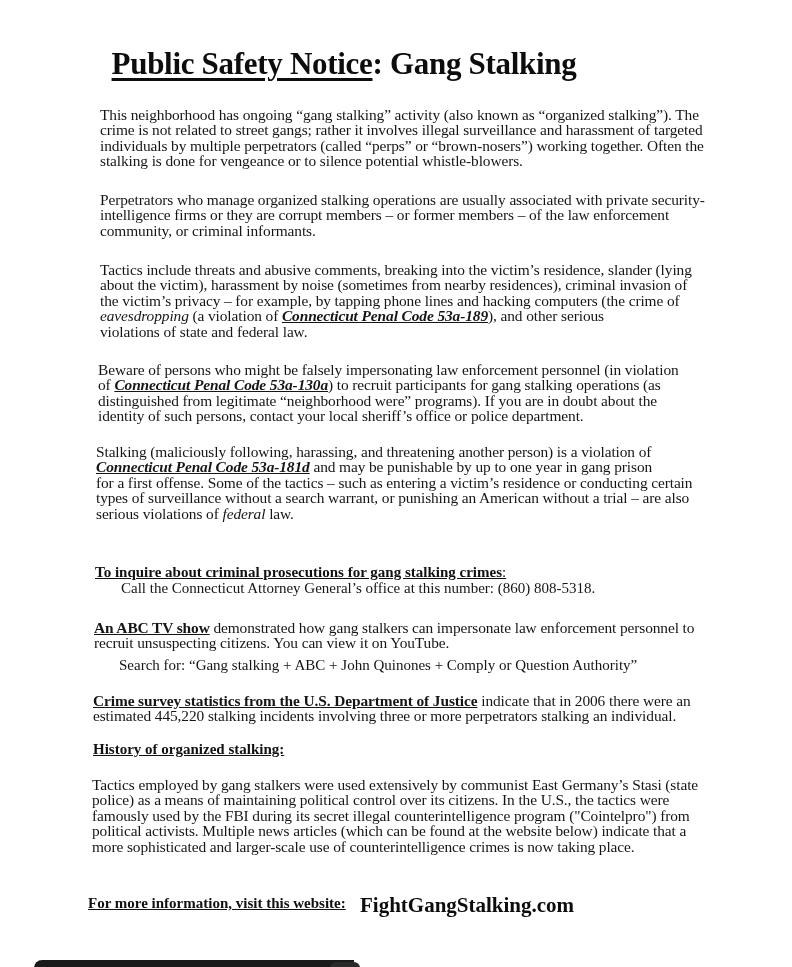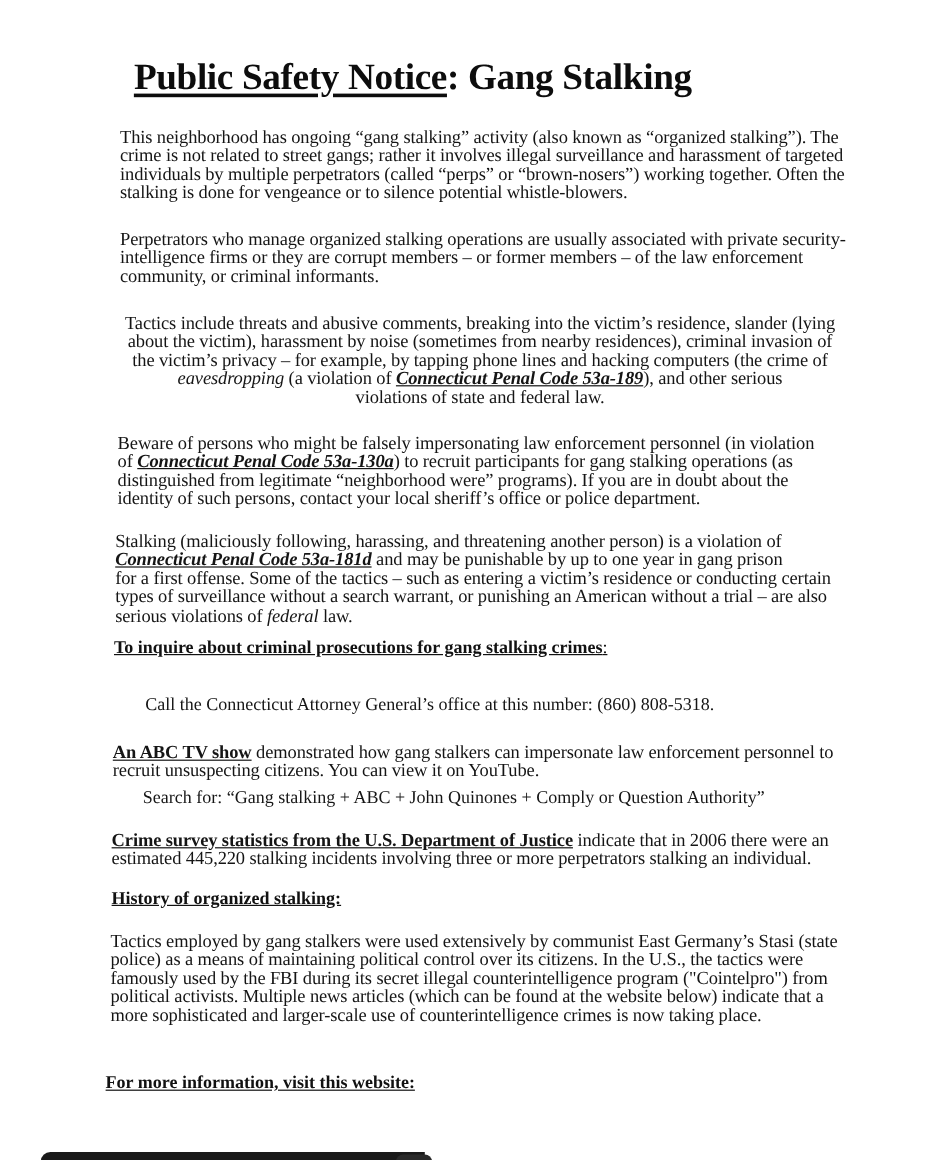--- a/index.html
+++ b/index.html
@@ -59,21 +59,21 @@
     <span class="line">individuals by multiple perpetrators (called “perps” or “brown-nosers”) working together. Often the</span>
     <span class="line">stalking is done for vengeance or to silence potential whistle-blowers.</span>
   </div>
 
   <div class="para" style="top:192px; left:100px;">
     <span class="line">Perpetrators who manage organized stalking operations are usually associated with private security-</span>
     <span class="line">intelligence firms or they are corrupt members – or former members – of the law enforcement</span>
     <span class="line">community, or criminal informants.</span>
   </div>
 
-  <div class="para" style="top:262px; left:100px;text-align:center;">
+  <div class="para" style="top:262px; left:100px;">
     <span class="line">Tactics include threats and abusive comments, breaking into the victim’s residence, slander (lying</span>
     <span class="line">about the victim), harassment by noise (sometimes from nearby residences), criminal invasion of</span>
     <span class="line">the victim’s privacy – for example, by tapping phone lines and hacking computers (the crime of</span>
     <span class="line">
       <span class="it">eavesdropping</span><span> (a violation of </span><span class="bu">Connecticut Penal Code 53a-189</span><span>), and other serious</span>
     </span>
     <span class="line">violations of state and federal law.</span>
   </div>
 
   <div class="para" style="top:362px; left:98px;">
@@ -90,21 +90,21 @@
     <span class="line">
       <span class="bu">Connecticut Penal Code 53a-181d</span><span> and may be punishable by up to one year in gang prison</span>
     </span>
     <span class="line">for a first offense. Some of the tactics – such as entering a victim’s residence or conducting certain</span>
     <span class="line">types of surveillance without a search warrant, or punishing an American without a trial – are also</span>
     <span class="line">
       <span>serious violations of </span><span class="it">federal</span><span> law.</span>
     </span>
   </div>
 
-  <div class="heading" style="top:532px; left:95px;text-align:right;">
+  <div class="heading" style="top:564px; left:95px;text-align:right;">
     <span>To inquire about criminal prosecutions for gang stalking crimes</span><span style="text-decoration:none;font-weight:normal;">:</span>
   </div>
   <div class="indent" style="top:580px; left:121px;">Call the Connecticut Attorney General’s office at this number: (860) 808-5318.</div>
 
   <div class="para" style="top:620px; left:94px;">
     <span class="line">
       <span class="b-u">An ABC TV show</span><span> demonstrated how gang stalkers can impersonate law enforcement personnel to</span>
     </span>
     <span class="line">recruit unsuspecting citizens. You can view it on YouTube.</span>
   </div>
@@ -120,16 +120,17 @@
   <div class="heading" style="top:741px; left:93px;">History of organized stalking:</div>
   <div class="para" style="top:777px; left:92px;">
     <span class="line">Tactics employed by gang stalkers were used extensively by communist East Germany’s Stasi (state</span>
     <span class="line">police) as a means of maintaining political control over its citizens. In the U.S., the tactics were</span>
     <span class="line">famously used by the FBI during its secret illegal counterintelligence program ("Cointelpro") from</span>
     <span class="line">political activists. Multiple news articles (which can be found at the website below) indicate that a</span>
     <span class="line">more sophisticated and larger-scale use of counterintelligence crimes is now taking place.</span>
   </div>
 
   <div class="footer-label">For more information, visit this website:</div>
+  <div class="footer-site">FightGangStalking.com</div>
 
   <div class="scan-edge"></div>
   <div class="scan-edge3"></div>
 </div>
 
 </body></html>

